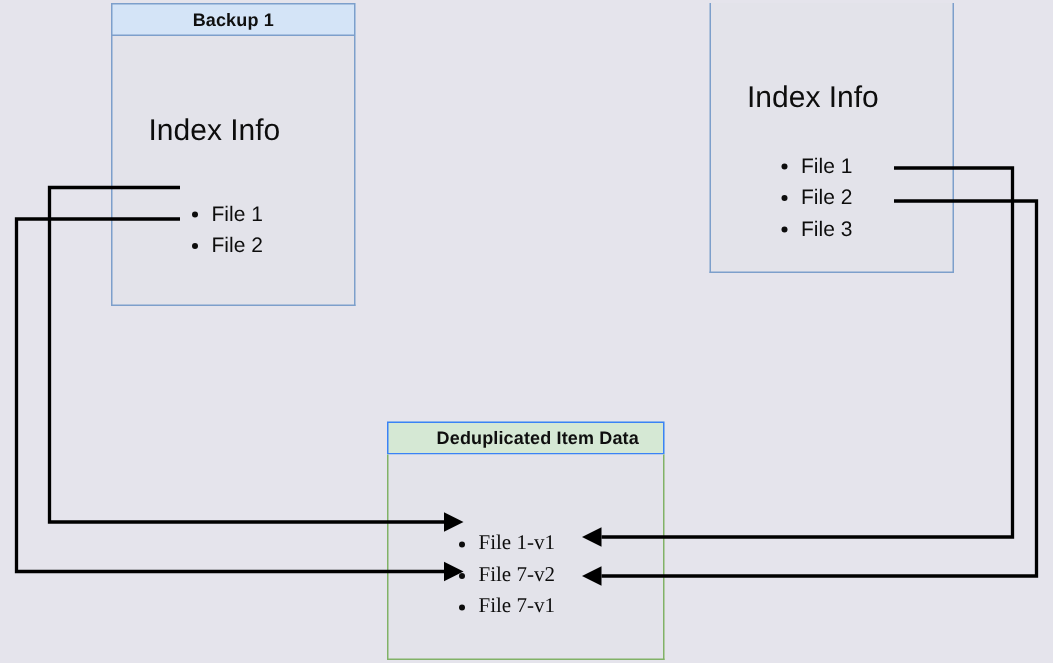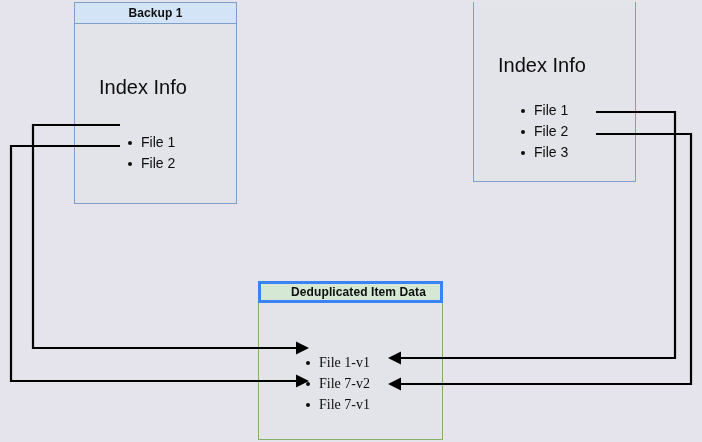--- a/index.html
+++ b/index.html
@@ -25,21 +25,21 @@
     box-sizing:border-box;
     position:relative;
     width:100%;
   }
 
   
   .box.blue .hdr{background:#d4e4f7;border:1px solid #7d9fcb;}
   .box.blue .body{background:#e3e3ea;border:1px solid #7d9fcb;border-top:none;}
 
   
-  .box.green .hdr{background:#d5e8d4;border:3px solid #3b82f6;padding-left:16px;}
+  .box.green .hdr{background:#d5e8d4;border:1px solid #3b82f6;padding-left:16px;}
   .box.green .body{background:#e3e3ea;border:1px solid #81b267;border-top:none;font-family:Liberation Serif, serif;}
 
   .idx-label{
     position:absolute;
     font-size:20px;color:#0d0d0d;
     white-space:nowrap;
   }
 
   
   ul.files{

